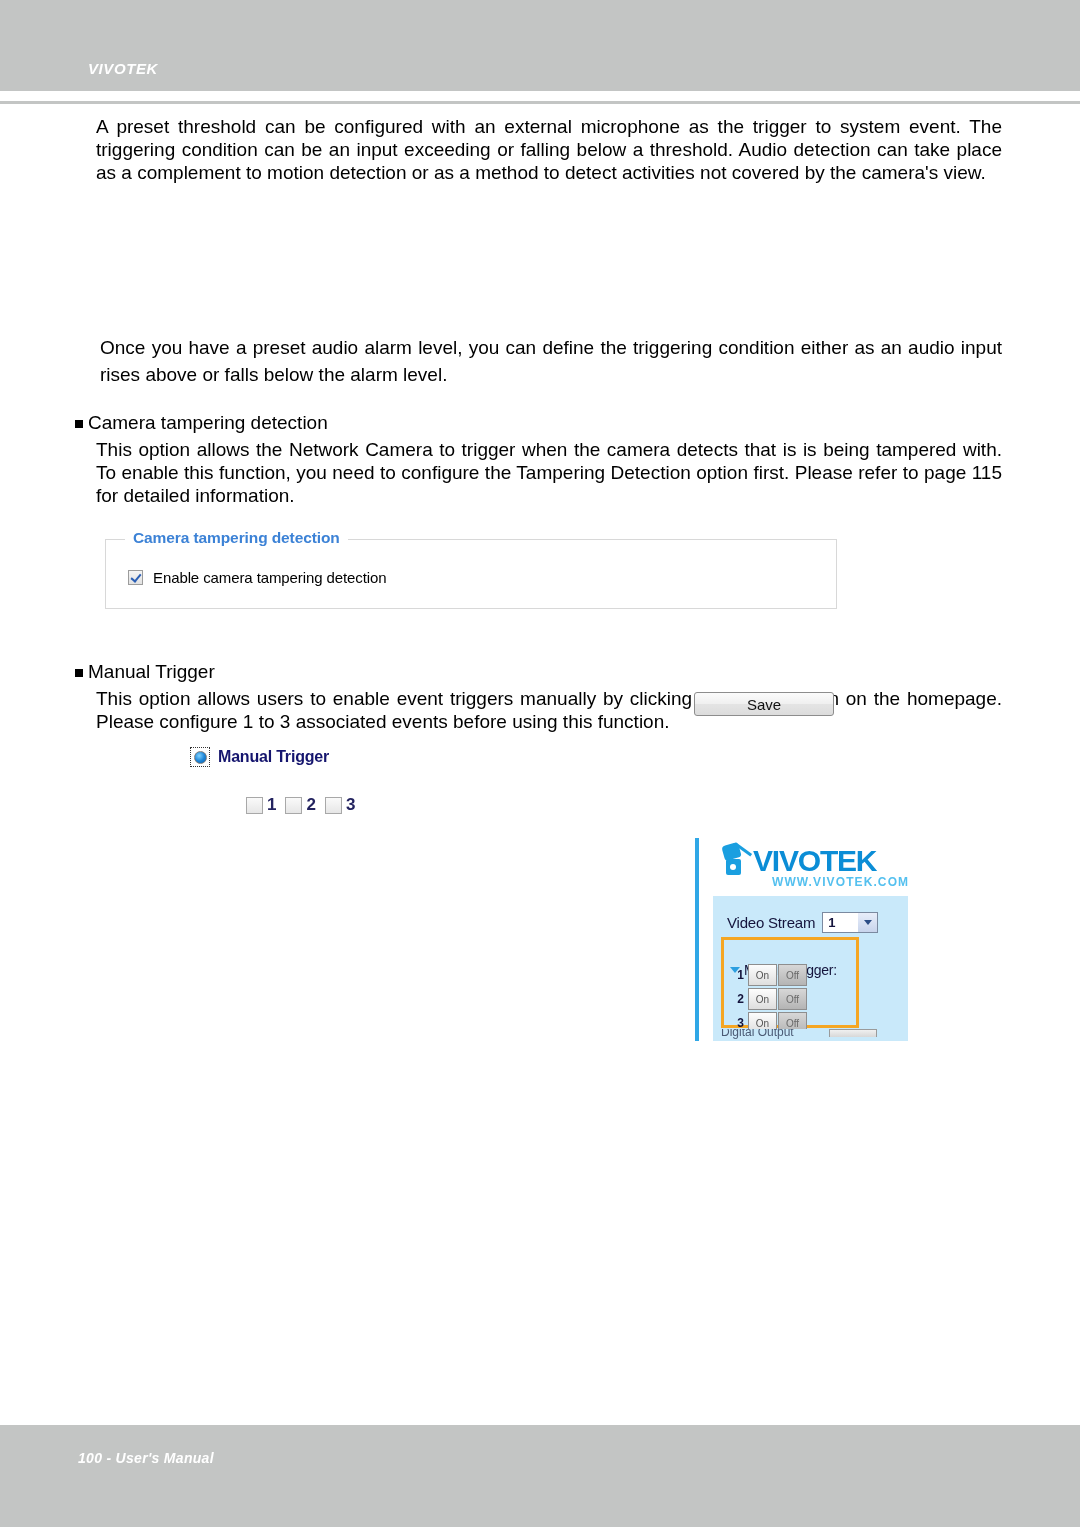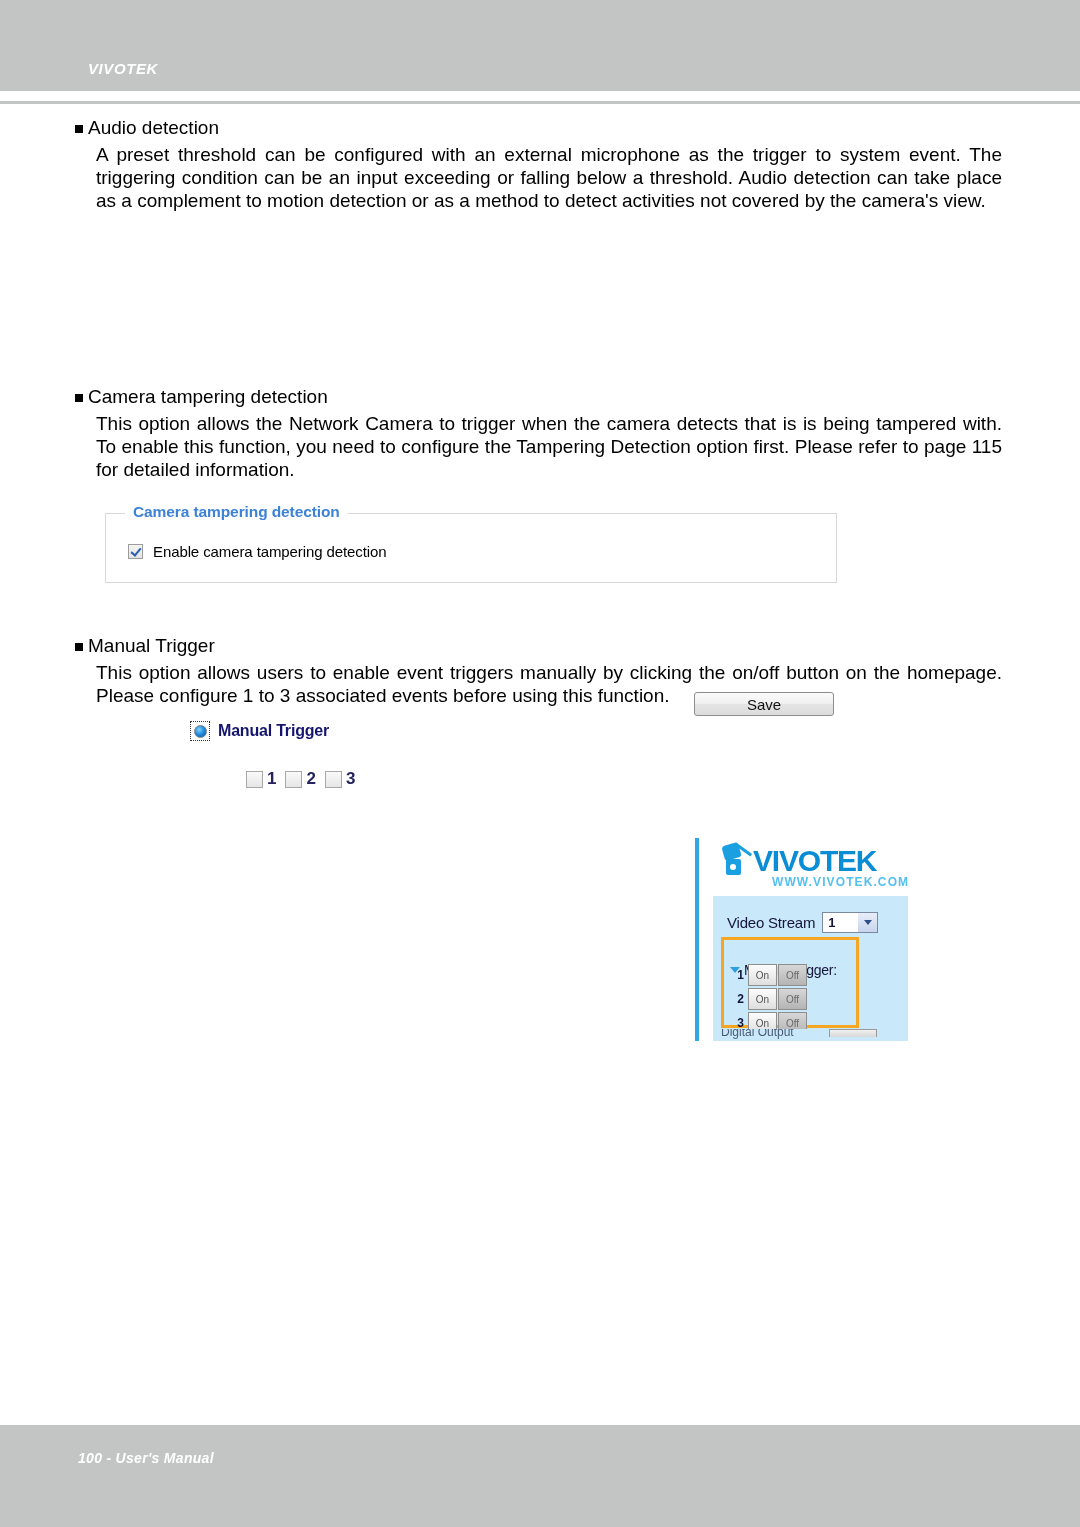--- a/index.html
+++ b/index.html
@@ -471,28 +471,25 @@
 </head>
 <body>
 
 <div class="page-header">
   <div class="brand">VIVOTEK</div>
 </div>
 <div class="header-rule"></div>
 
 <div class="content">
 
-  <div class="bullet-head">
-    <span class="sq"></span>
-    <span class="txt">Audio detection</span>
-  </div>
   <p class="para">A preset threshold can be configured with an external microphone as the trigger to system event. The triggering condition can be an input exceeding or falling below a threshold. Audio detection can take place as a complement to motion detection or as a method to detect activities not covered by the camera's view.</p>
 
   <div class="spacer-tall"></div>
 
+  <p class="para-indent">Once you have a preset audio alarm level, you can define the triggering condition either as an audio input rises above or falls below the alarm level.</p>
 
   <div class="spacer-med"></div>
 
   <div class="bullet-head">
     <span class="sq"></span>
     <span class="txt">Camera tampering detection</span>
   </div>
   <p class="para">This option allows the Network Camera to trigger when the camera detects that is is being tampered with. To enable this function, you need to configure the Tampering Detection option first. Please refer to page 115 for detailed information.</p>
 
   <div class="widget-zone">

